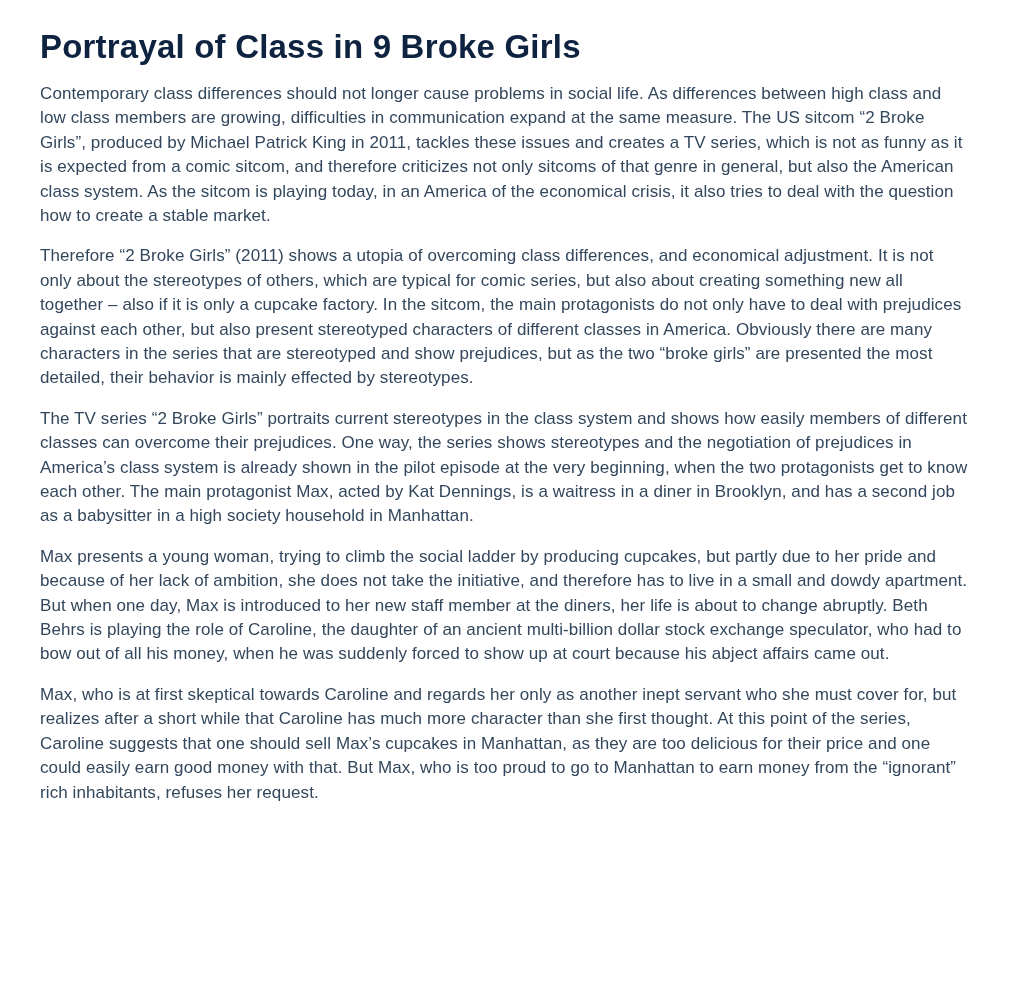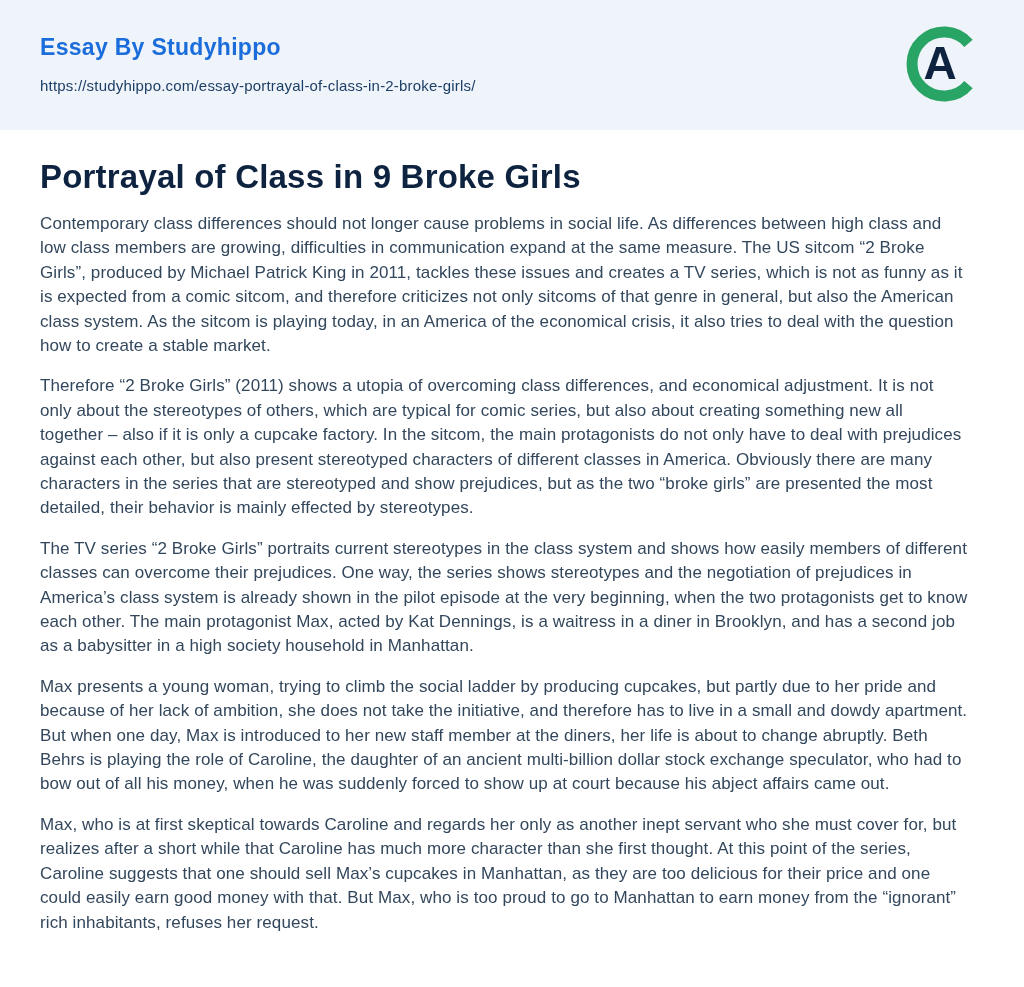--- a/index.html
+++ b/index.html
@@ -57,32 +57,20 @@
     line-height: 24.4px;
     color: #33475c;
     letter-spacing: 0.1px;
   }
 </style>
 </head>
 <body>
 
 <div class="page">
 
-  <header class="site-header">
-    <div class="header-text">
-      <div class="brand">Essay By Studyhippo</div>
-      <a class="url">https://studyhippo.com/essay-portrayal-of-class-in-2-broke-girls/</a>
-    </div>
-    <div class="logo">
-      <svg viewBox="0 0 80 80" aria-hidden="true">
-        <path d="M 64.5 19.4 A 32 32 0 1 0 64.5 60.6" fill="none" stroke="#28a464" stroke-width="11" stroke-linecap="butt"></path>
-        <text x="36" y="55" text-anchor="middle" font-family="Liberation Sans, sans-serif" font-size="46" font-weight="800" fill="#0e2340">A</text>
-      </svg>
-    </div>
-  </header>
 
   <main>
     <h1 class="essay-title">Portrayal of Class in 9 Broke Girls</h1>
     <div class="paragraphs">
         <p class="para">Contemporary class differences should not longer cause problems in social life. As differences between high class and low class members are growing, difficulties in communication expand at the same measure. The US sitcom “2 Broke Girls”, produced by Michael Patrick King in 2011, tackles these issues and creates a TV series, which is not as funny as it is expected from a comic sitcom, and therefore criticizes not only sitcoms of that genre in general, but also the American class system. As the sitcom is playing today, in an America of the economical crisis, it also tries to deal with the question how to create a stable market.</p>
         <p class="para">Therefore “2 Broke Girls” (2011) shows a utopia of overcoming class differences, and economical adjustment. It is not only about the stereotypes of others, which are typical for comic series, but also about creating something new all together – also if it is only a cupcake factory. In the sitcom, the main protagonists do not only have to deal with prejudices against each other, but also present stereotyped characters of different classes in America. Obviously there are many characters in the series that are stereotyped and show prejudices, but as the two “broke girls” are presented the most detailed, their behavior is mainly effected by stereotypes.</p>
         <p class="para">The TV series “2 Broke Girls” portraits current stereotypes in the class system and shows how easily members of different classes can overcome their prejudices. One way, the series shows stereotypes and the negotiation of prejudices in America’s class system is already shown in the pilot episode at the very beginning, when the two protagonists get to know each other. The main protagonist Max, acted by Kat Dennings, is a waitress in a diner in Brooklyn, and has a second job as a babysitter in a high society household in Manhattan.</p>
         <p class="para">Max presents a young woman, trying to climb the social ladder by producing cupcakes, but partly due to her pride and because of her lack of ambition, she does not take the initiative, and therefore has to live in a small and dowdy apartment. But when one day, Max is introduced to her new staff member at the diners, her life is about to change abruptly. Beth Behrs is playing the role of Caroline, the daughter of an ancient multi-billion dollar stock exchange speculator, who had to bow out of all his money, when he was suddenly forced to show up at court because his abject affairs came out.</p>
         <p class="para">Max, who is at first skeptical towards Caroline and regards her only as another inept servant who she must cover for, but realizes after a short while that Caroline has much more character than she first thought. At this point of the series, Caroline suggests that one should sell Max’s cupcakes in Manhattan, as they are too delicious for their price and one could easily earn good money with that. But Max, who is too proud to go to Manhattan to earn money from the “ignorant” rich inhabitants, refuses her request.</p>
       </div>

